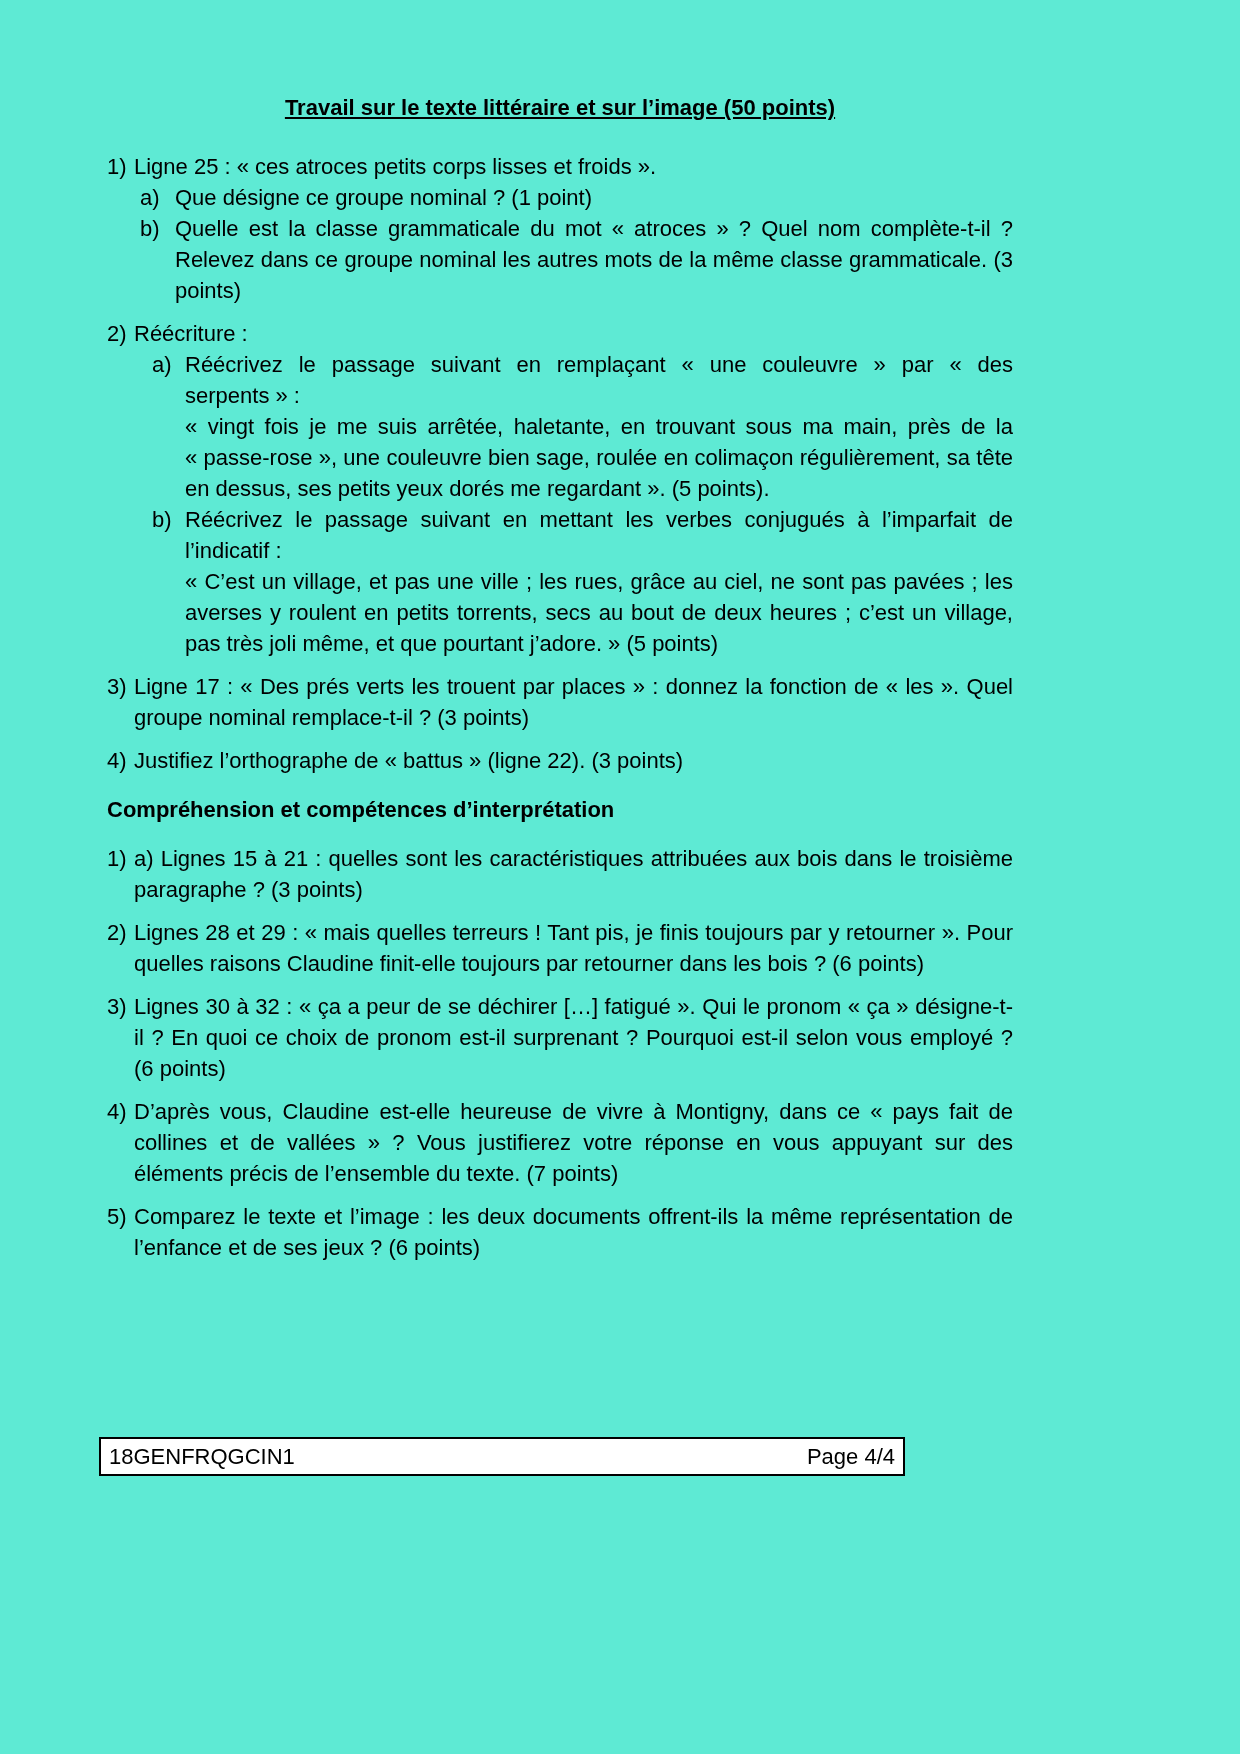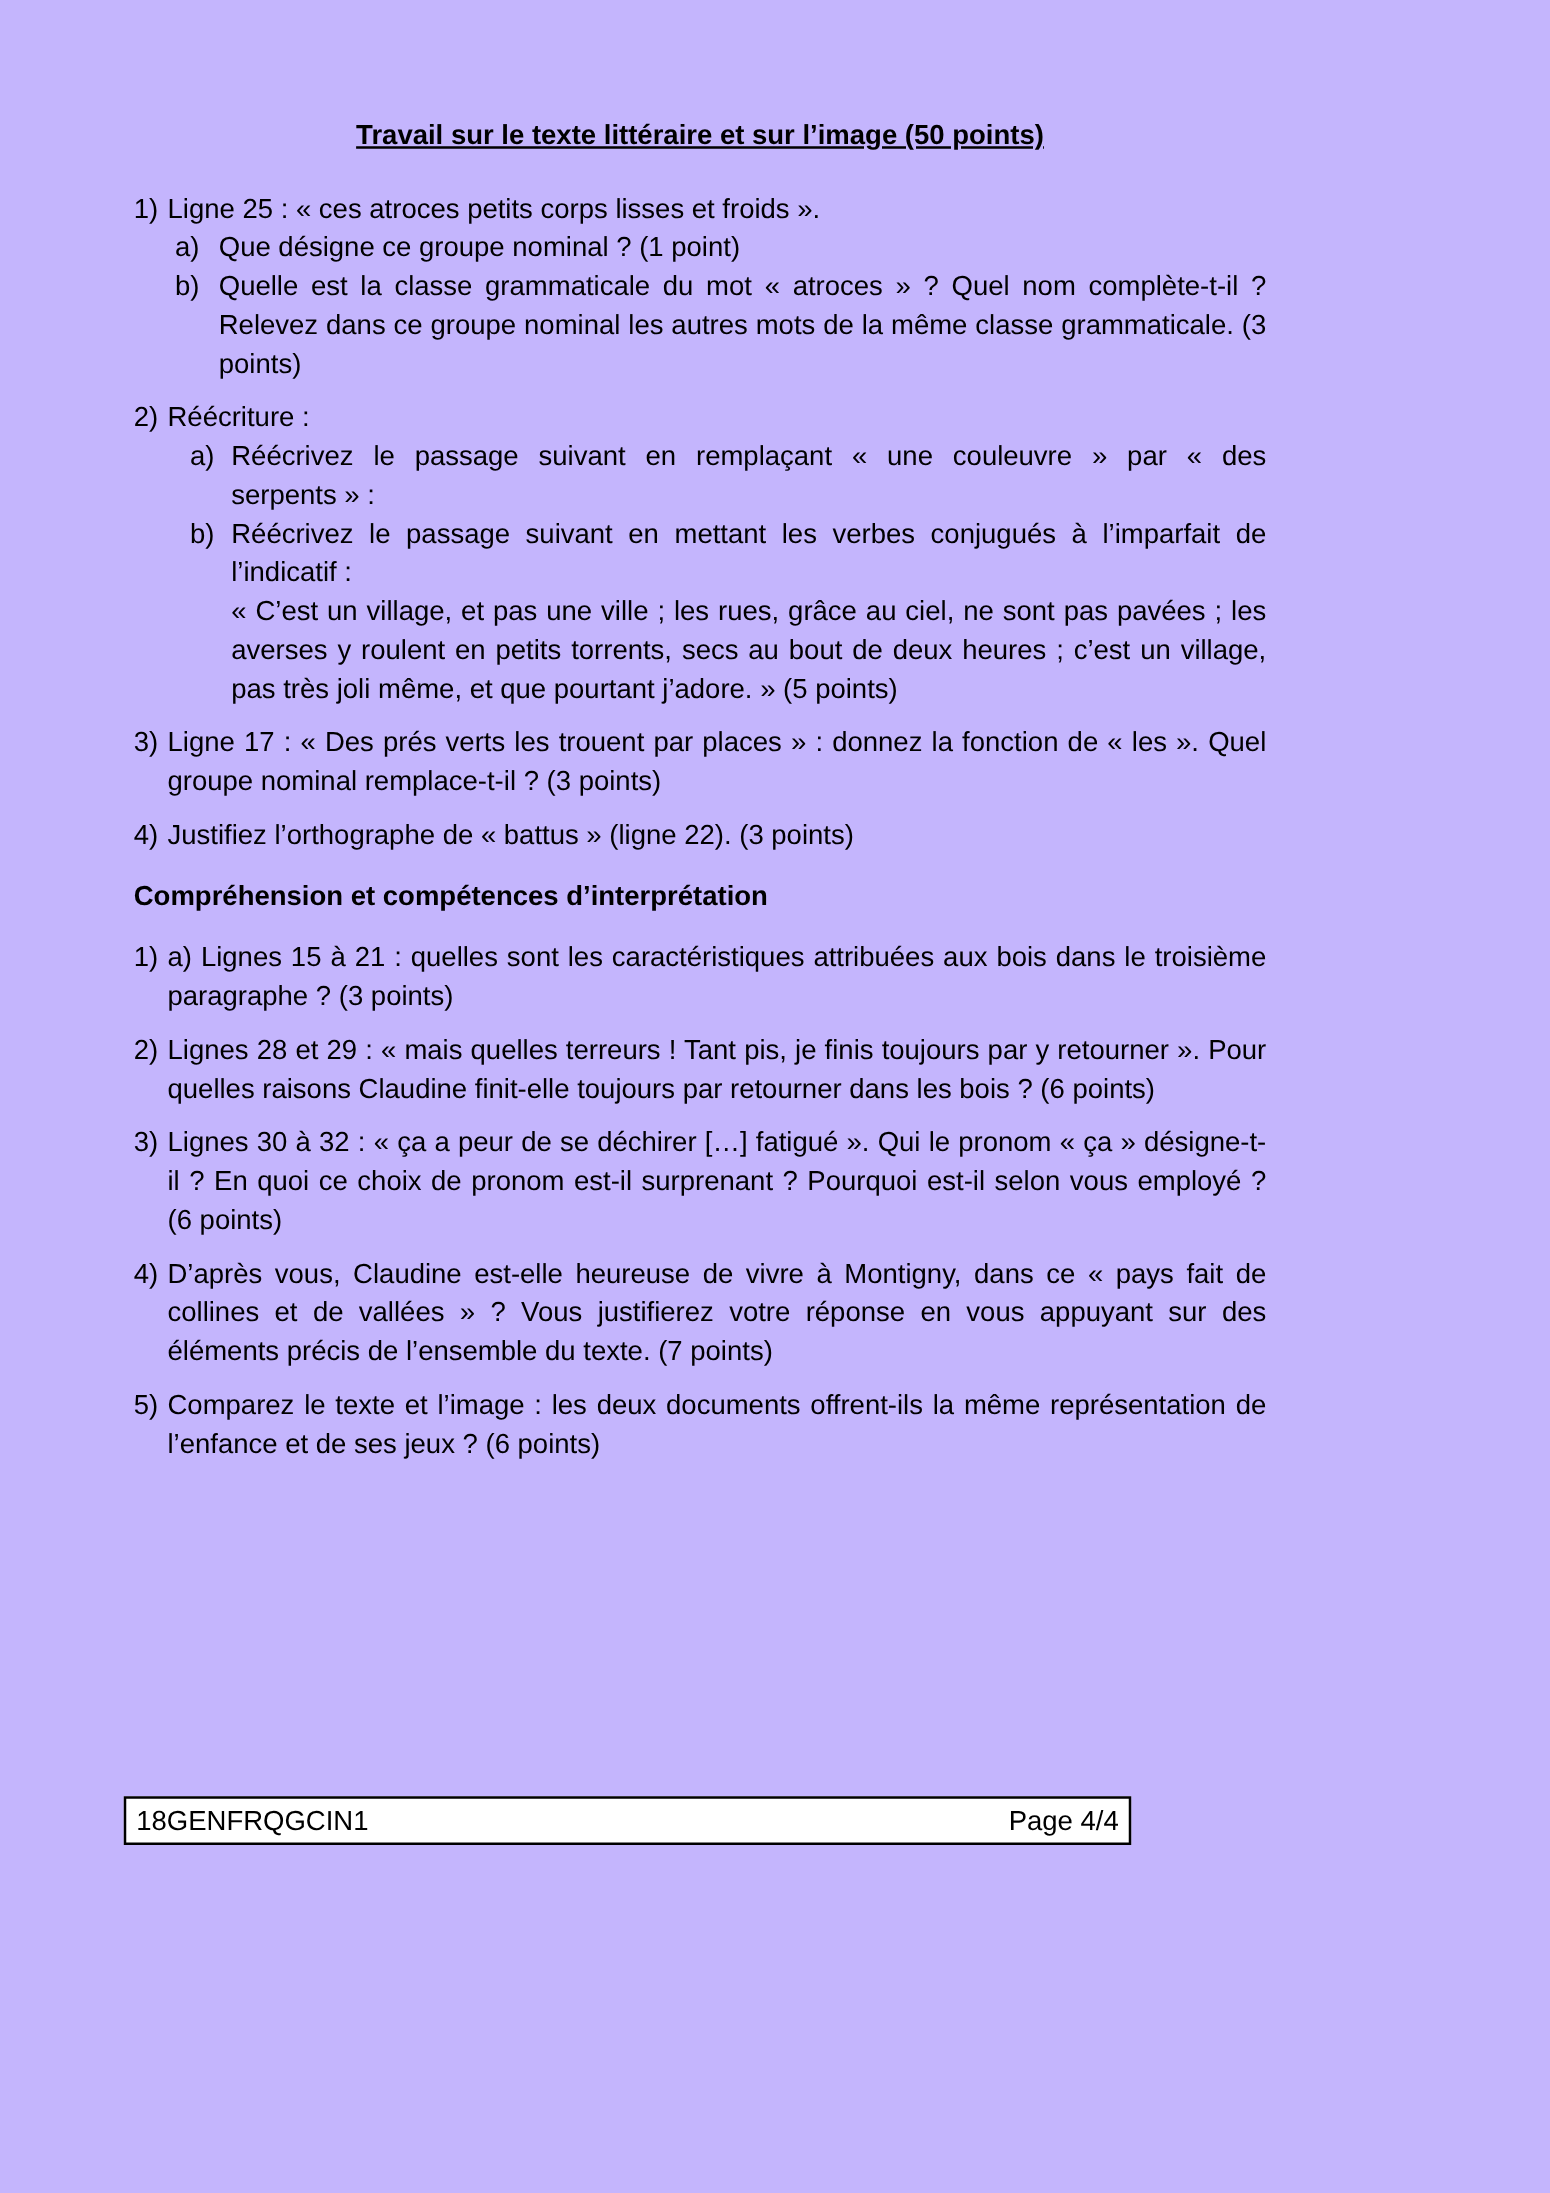--- a/index.html
+++ b/index.html
@@ -6,21 +6,21 @@
   * { box-sizing: border-box; }
   html, body {
     margin: 0;
     padding: 0;
     background: #ffffff;
   }
   .page {
     position: relative;
     width: 1240px;
     height: 1754px;
-    background: #c4b5fd;
+    background: #5eead4;
     color: #000000;
     font-family: "Liberation Sans", "DejaVu Sans", sans-serif;
     font-size: 22px;
     line-height: 31px;
     padding: 92px 227px 0 107px;
     overflow: hidden;
   }
   .title {
     font-size: 22px;
     font-weight: bold;
@@ -94,20 +94,21 @@
 
     <div class="q-group">
       <div class="q">
         <span class="marker">2)</span>
         <p class="body">Réécriture&nbsp;:</p>
       </div>
       <div class="q indent-b">
         <span class="marker">a)</span>
         <p class="body">Réécrivez le passage suivant en remplaçant «&nbsp;une couleuvre&nbsp;» par «&nbsp;des serpents&nbsp;»&nbsp;:</p>
       </div>
+      <p class="quote">«&nbsp;vingt fois je me suis arrêtée, haletante, en trouvant sous ma main, près de la «&nbsp;passe-rose&nbsp;», une couleuvre bien sage, roulée en colimaçon régulièrement, sa tête en dessus, ses petits yeux dorés me regardant&nbsp;». (5 points).</p>
       <div class="q indent-b">
         <span class="marker">b)</span>
         <p class="body">Réécrivez le passage suivant en mettant les verbes conjugués à l’imparfait de l’indicatif&nbsp;:</p>
       </div>
       <p class="quote">«&nbsp;C’est un village, et pas une ville&nbsp;; les rues, grâce au ciel, ne sont pas pavées&nbsp;; les averses y roulent en petits torrents, secs au bout de deux heures&nbsp;; c’est un village, pas très joli même, et que pourtant j’adore.&nbsp;» (5 points)</p>
     </div>
 
     <div class="q-group">
       <div class="q">
         <span class="marker">3)</span>

